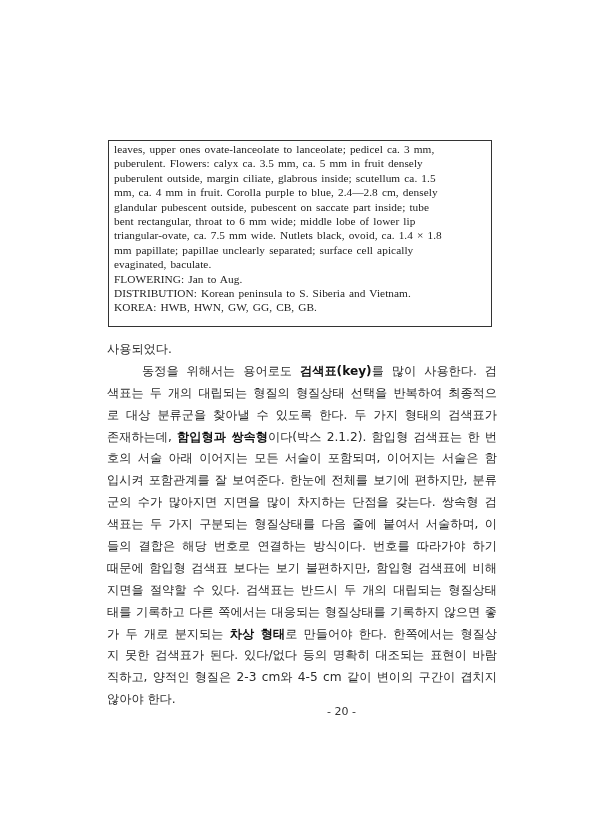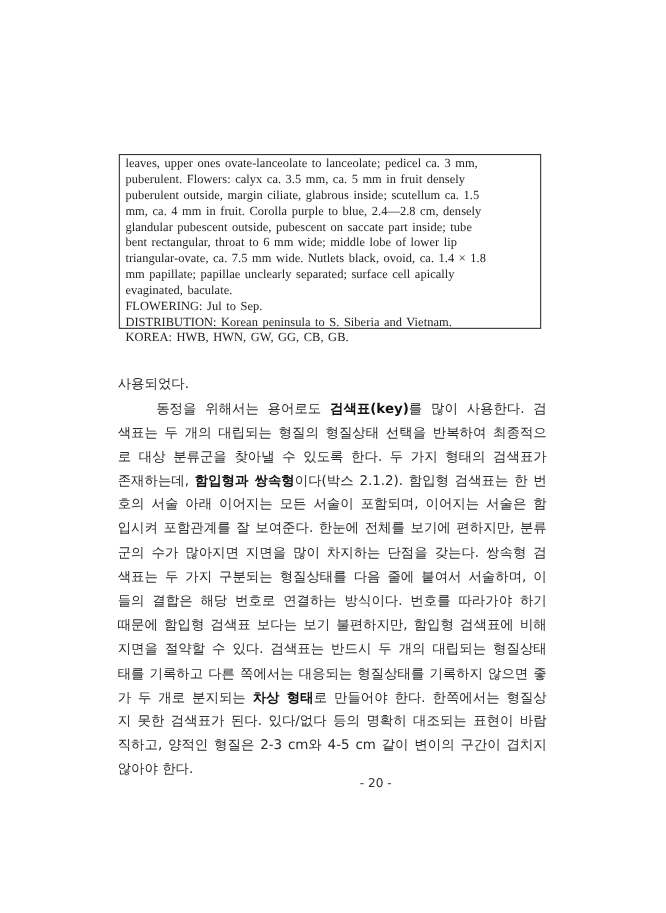--- a/index.html
+++ b/index.html
@@ -1,19 +1,19 @@
 <!DOCTYPE html>
 <html><head>
 <meta charset="utf-8">
 <style>
   html, body { margin: 0; padding: 0; background: #ffffff; }
   body { width: 605px; height: 830px; position: relative; overflow: hidden; }
   .page { position: absolute; left: 0; top: 0; width: 605px; height: 830px; background: #fff; }
   .box {
-    position: absolute; left: 108px; top: 140px; width: 384px; height: 159px;
+    position: absolute; left: 108px; top: 140px; width: 384px; height: 187px;
     border: 1px solid #333; box-sizing: border-box; padding: 1px 0 0 5px;
     font-family: "Liberation Serif", "DejaVu Serif", serif; font-size: 11.3px; color: #222;
   }
   .box .ln { height: 14.4px; line-height: 14.4px; white-space: nowrap; letter-spacing: 0.05px; word-spacing: 1.2px; }
   .body-text {
     position: absolute; left: 107px; top: 339px; width: 390px;
     font-family: "DejaVu Sans", "Liberation Sans", sans-serif; font-size: 12.2px; color: #2a2a2a;
   }
   .body-text .ln { height: 21.9px; line-height: 21.9px; white-space: nowrap; text-align: justify; text-align-last: justify; }
   .body-text .ln.last { text-align-last: left; }
@@ -32,21 +32,21 @@
   <div class="box">
     <div class="ln">leaves, upper ones ovate-lanceolate to lanceolate; pedicel ca. 3 mm,</div>
     <div class="ln">puberulent. Flowers: calyx ca. 3.5 mm, ca. 5 mm in fruit densely</div>
     <div class="ln">puberulent outside, margin ciliate, glabrous inside; scutellum ca. 1.5</div>
     <div class="ln">mm, ca. 4 mm in fruit. Corolla purple to blue, 2.4—2.8 cm, densely</div>
     <div class="ln">glandular pubescent outside, pubescent on saccate part inside; tube</div>
     <div class="ln">bent rectangular, throat to 6 mm wide; middle lobe of lower lip</div>
     <div class="ln">triangular-ovate, ca. 7.5 mm wide. Nutlets black, ovoid, ca. 1.4  ×  1.8</div>
     <div class="ln">mm papillate; papillae unclearly separated; surface cell apically</div>
     <div class="ln">evaginated, baculate.</div>
-    <div class="ln">FLOWERING: Jul to Sep.</div>
+    <div class="ln">FLOWERING: Jan to Aug.</div>
     <div class="ln">DISTRIBUTION: Korean peninsula to S. Siberia and Vietnam.</div>
     <div class="ln">KOREA: HWB, HWN, GW, GG, CB, GB.</div>
   </div>
 
   <div class="body-text">
     <div class="ln last">사용되었다.</div>
     <div class="ln indent"><span>동정을 위해서는 용어로도 </span><b>검색표(key)</b><span>를 많이 사용한다. 검</span></div>
     <div class="ln">색표는 두 개의 대립되는 형질의 형질상태 선택을 반복하여 최종적으</div>
     <div class="ln">로 대상 분류군을 찾아낼 수 있도록 한다. 두 가지 형태의 검색표가</div>
     <div class="ln"><span>존재하는데, </span><b>함입형과 쌍속형</b><span>이다(박스 2.1.2). 함입형 검색표는 한 번</span></div>

